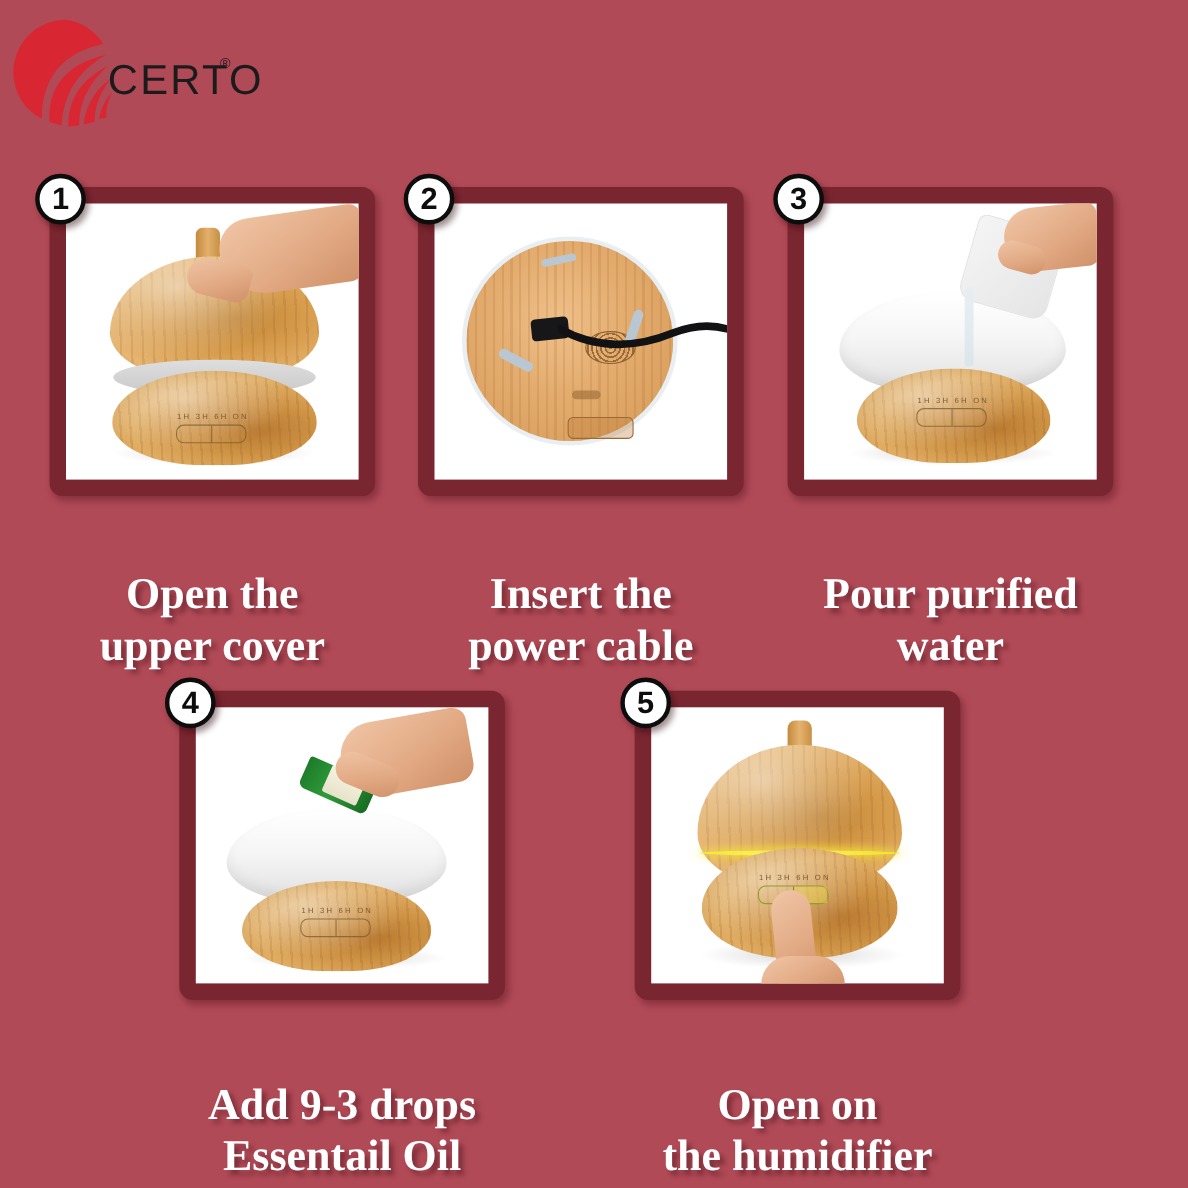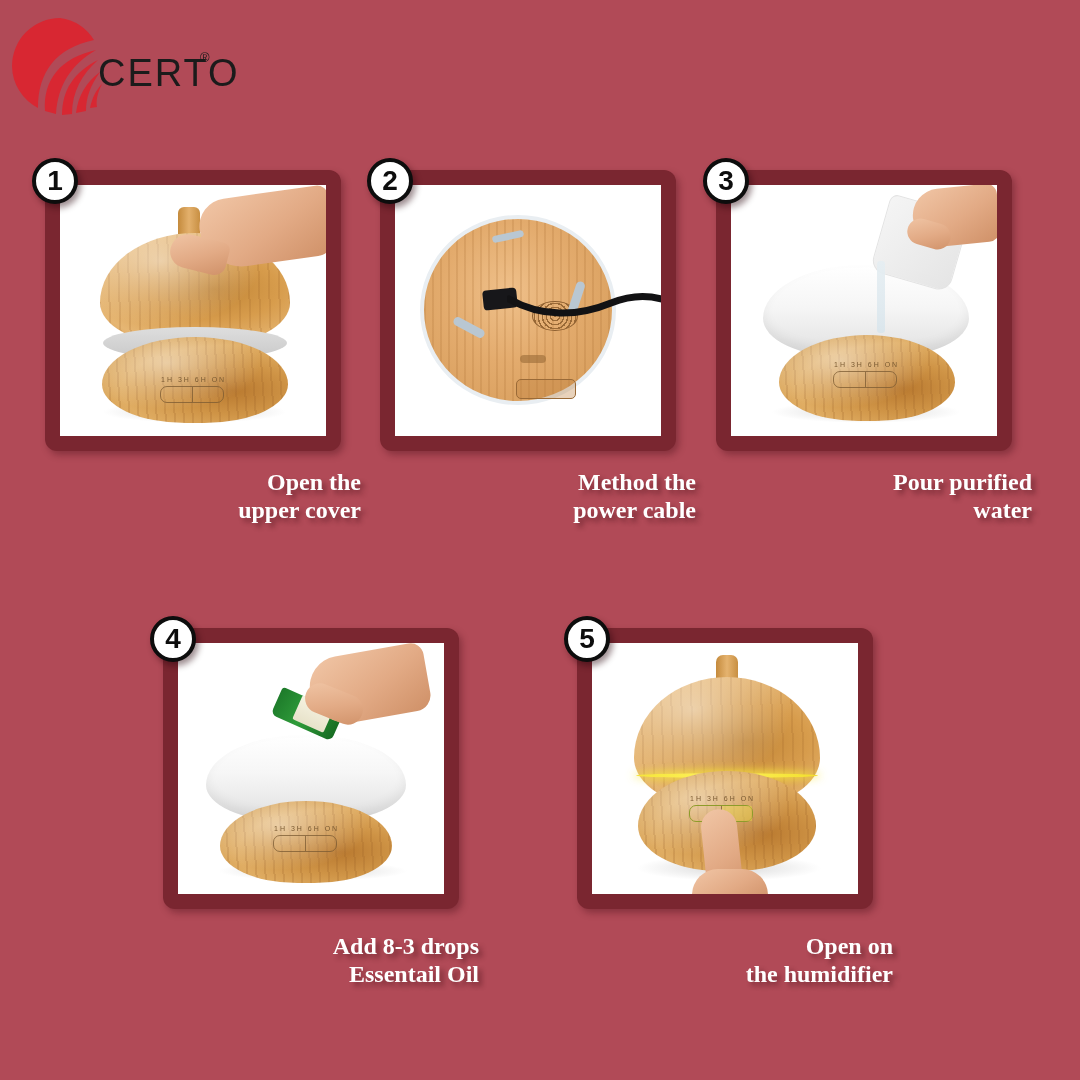--- a/index.html
+++ b/index.html
@@ -85,28 +85,29 @@
     justify-content: center;
     font-family: "Liberation Sans", "DejaVu Sans", sans-serif;
     font-weight: bold;
     font-size: 28px;
     color: #0d0d0d;
     z-index: 5;
     box-shadow: 3px 4px 6px rgba(40,5,12,0.45);
   }
   .caption {
     position: absolute;
-    text-align: right;
+    text-align: center;
     color: #ffffff;
     font-weight: bold;
-    font-size: 24px;
+    font-size: 40px;
     line-height: 1.18;
     text-shadow: 4px 4px 5px rgba(60,10,18,0.45);
     font-family: "Liberation Serif", "DejaVu Serif", serif;
     white-space: pre-line;
+    margin-top: 48px;
   }
 
   
   .photo-inner { position: absolute; inset: 0; }
 
   .diffuser-base {
     position: absolute;
     border-radius: 50% 50% 45% 45% / 55% 55% 45% 45%;
     background:
       radial-gradient(ellipse at 35% 30%, rgba(255,255,255,0.45), rgba(255,255,255,0) 55%),
@@ -279,21 +280,21 @@
         <div style="position:absolute;left:96px;top:136px;width:26px;height:8px;border-radius:6px;background:#9a6a37;opacity:.6;"></div>
         <div style="position:absolute;left:92px;top:160px;width:58px;height:18px;border:1px solid #9a6a37;border-radius:5px;background:rgba(190,125,60,.35);"></div>
       </div>
       <div class="plug" style="left:88px; top:104px; width:34px; height:20px; transform:rotate(-6deg);"></div>
       <svg style="position:absolute;left:112px;top:96px;width:156px;height:46px;" viewBox="0 0 156 46">
         <path d="M2 18 C34 36 70 36 104 22 C124 14 140 14 154 18" stroke="#121214" stroke-width="7" fill="none" stroke-linecap="round"></path>
       </svg>
     </div>
   </div>
   <div class="badge" style="left:367px; top:158px;">2</div>
-  <div class="caption" style="left:360px; top:468px; width:336px;">Method the
+  <div class="caption" style="left:360px; top:468px; width:336px;">Insert the
 power cable</div>
 </div>
 
 <div class="step">
   <div class="card-frame" style="left:716px; top:170px; width:296px; height:281px;"></div>
   <div class="card-photo" style="left:731px; top:185px; width:266px; height:251px;">
     <div class="photo-inner">
       <div class="shadow-floor" style="left:40px; top:216px; width:190px; height:22px;"></div>
 
       <div class="dome-frost" style="left:32px; top:80px; width:206px; height:92px;"></div>
@@ -331,21 +332,21 @@
         </div>
 
       <div class="oil-bottle" style="left:96px; top:56px; width:66px; height:30px; transform:rotate(24deg);"></div>
       <div class="oil-label" style="left:118px; top:58px; width:34px; height:26px; transform:rotate(24deg);"></div>
 
       <div class="hand" style="left:132px; top:8px; width:118px; height:68px; border-radius:42px 18px 22px 52px; transform:rotate(-10deg);"></div>
       <div class="hand" style="left:126px; top:46px; width:60px; height:30px; border-radius:22px; transform:rotate(22deg);"></div>
     </div>
   </div>
   <div class="badge" style="left:150px; top:616px;">4</div>
-  <div class="caption" style="left:143px; top:932px; width:336px;">Add 8-3 drops
+  <div class="caption" style="left:143px; top:932px; width:336px;">Add 9-3 drops
 Essentail Oil</div>
 </div>
 
 <div class="step">
   <div class="card-frame" style="left:577px; top:628px; width:296px; height:281px;"></div>
   <div class="card-photo" style="left:592px; top:643px; width:266px; height:251px;">
     <div class="photo-inner">
       <div class="shadow-floor" style="left:44px; top:212px; width:186px; height:26px;"></div>
       <div style="position:absolute;left:124px;top:12px;width:22px;height:44px;background:linear-gradient(90deg,#c48a3c,#e5b36f,#c88f42);border-radius:7px 7px 0 0;"></div>
       <div class="dome-wood" style="left:42px; top:34px; width:186px; height:130px;"></div>

